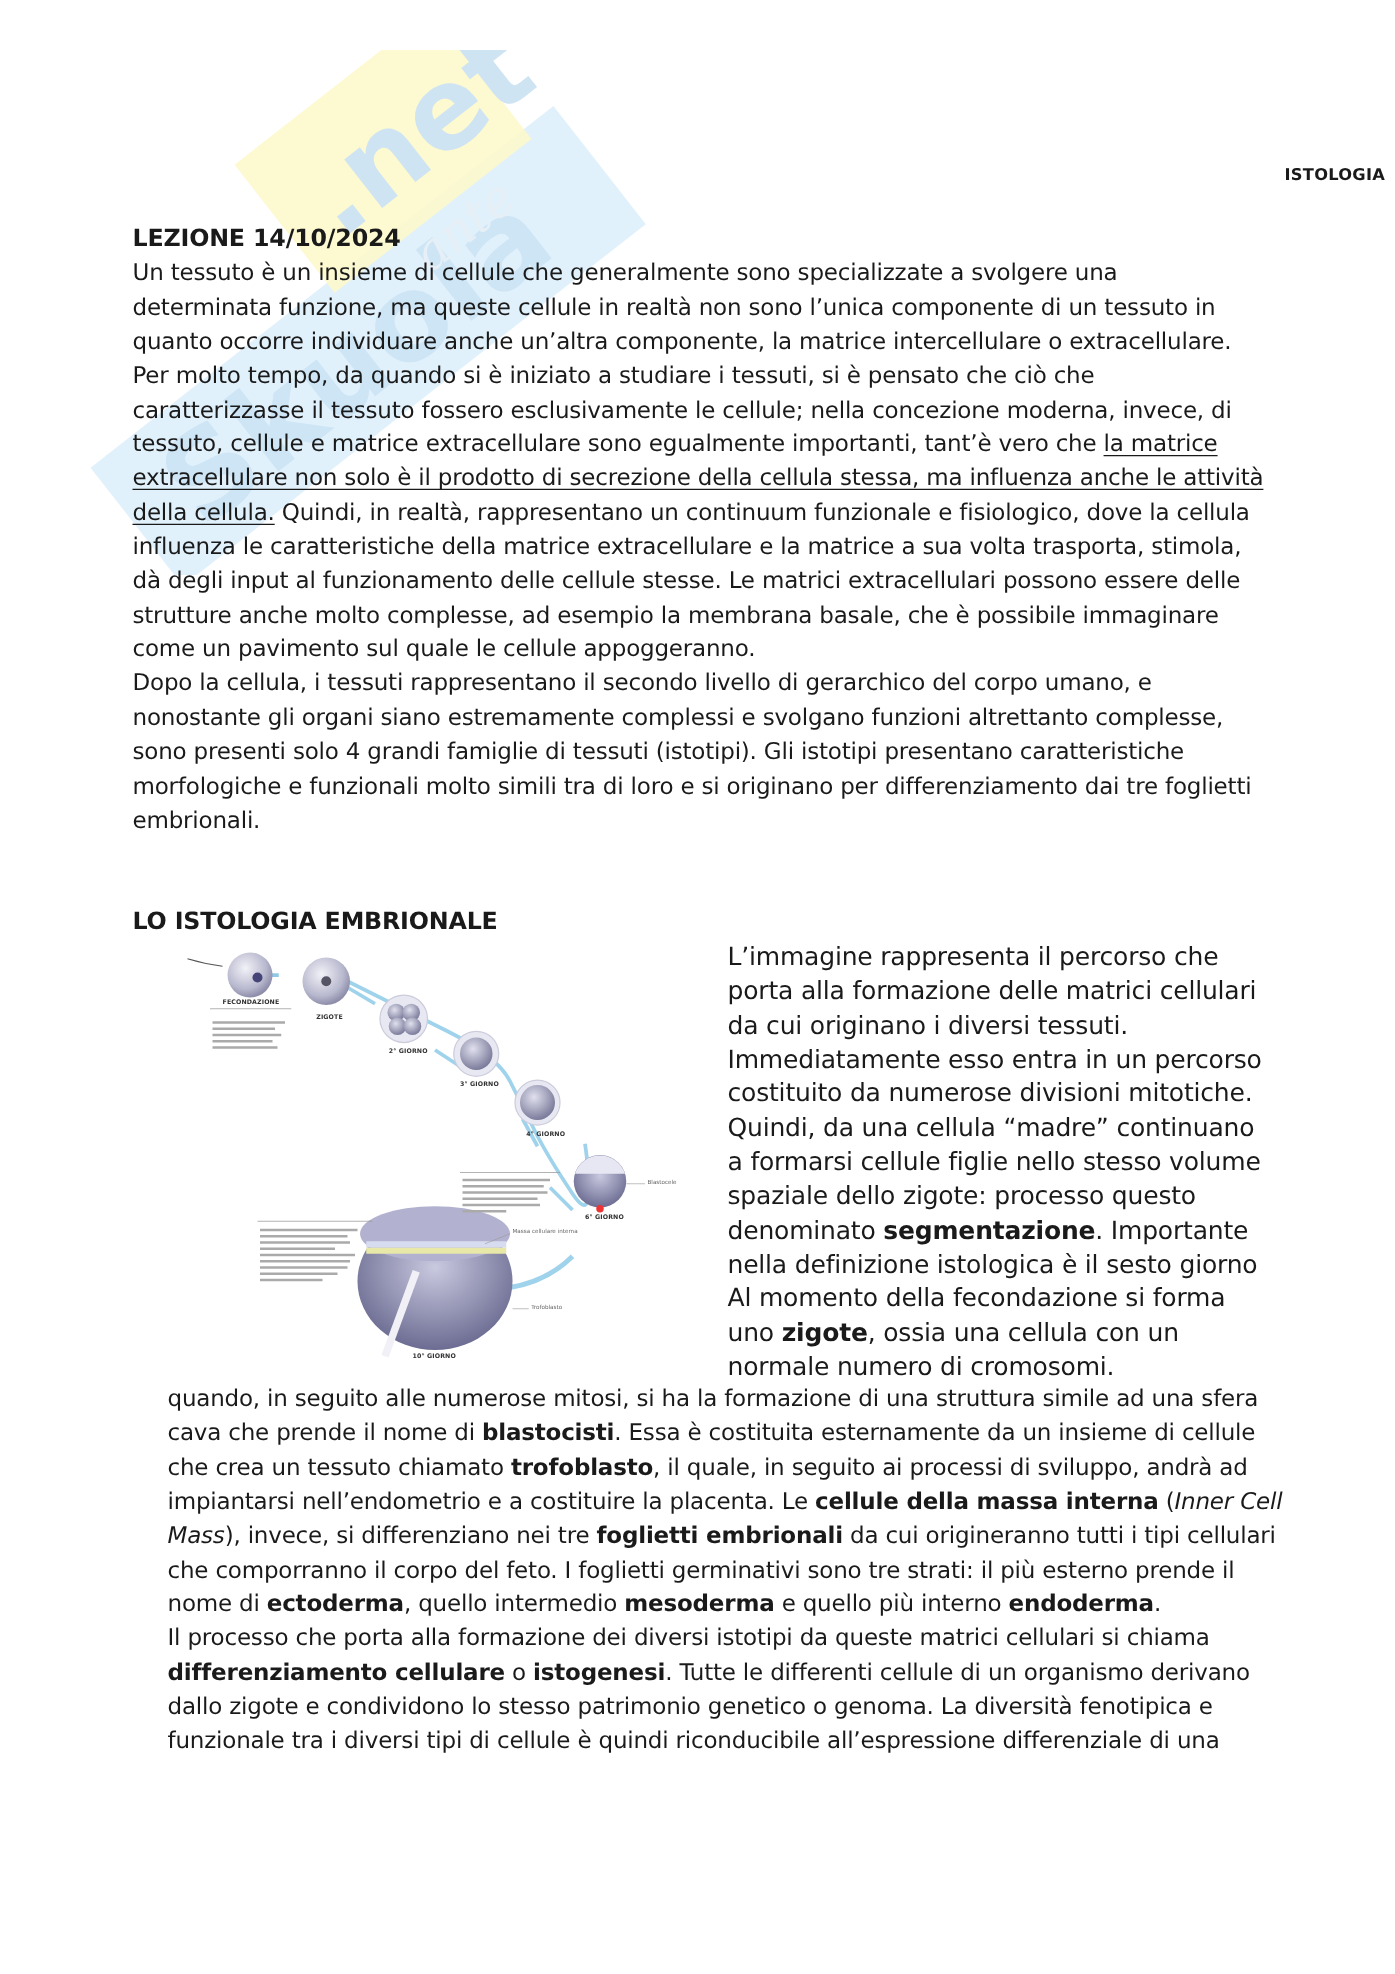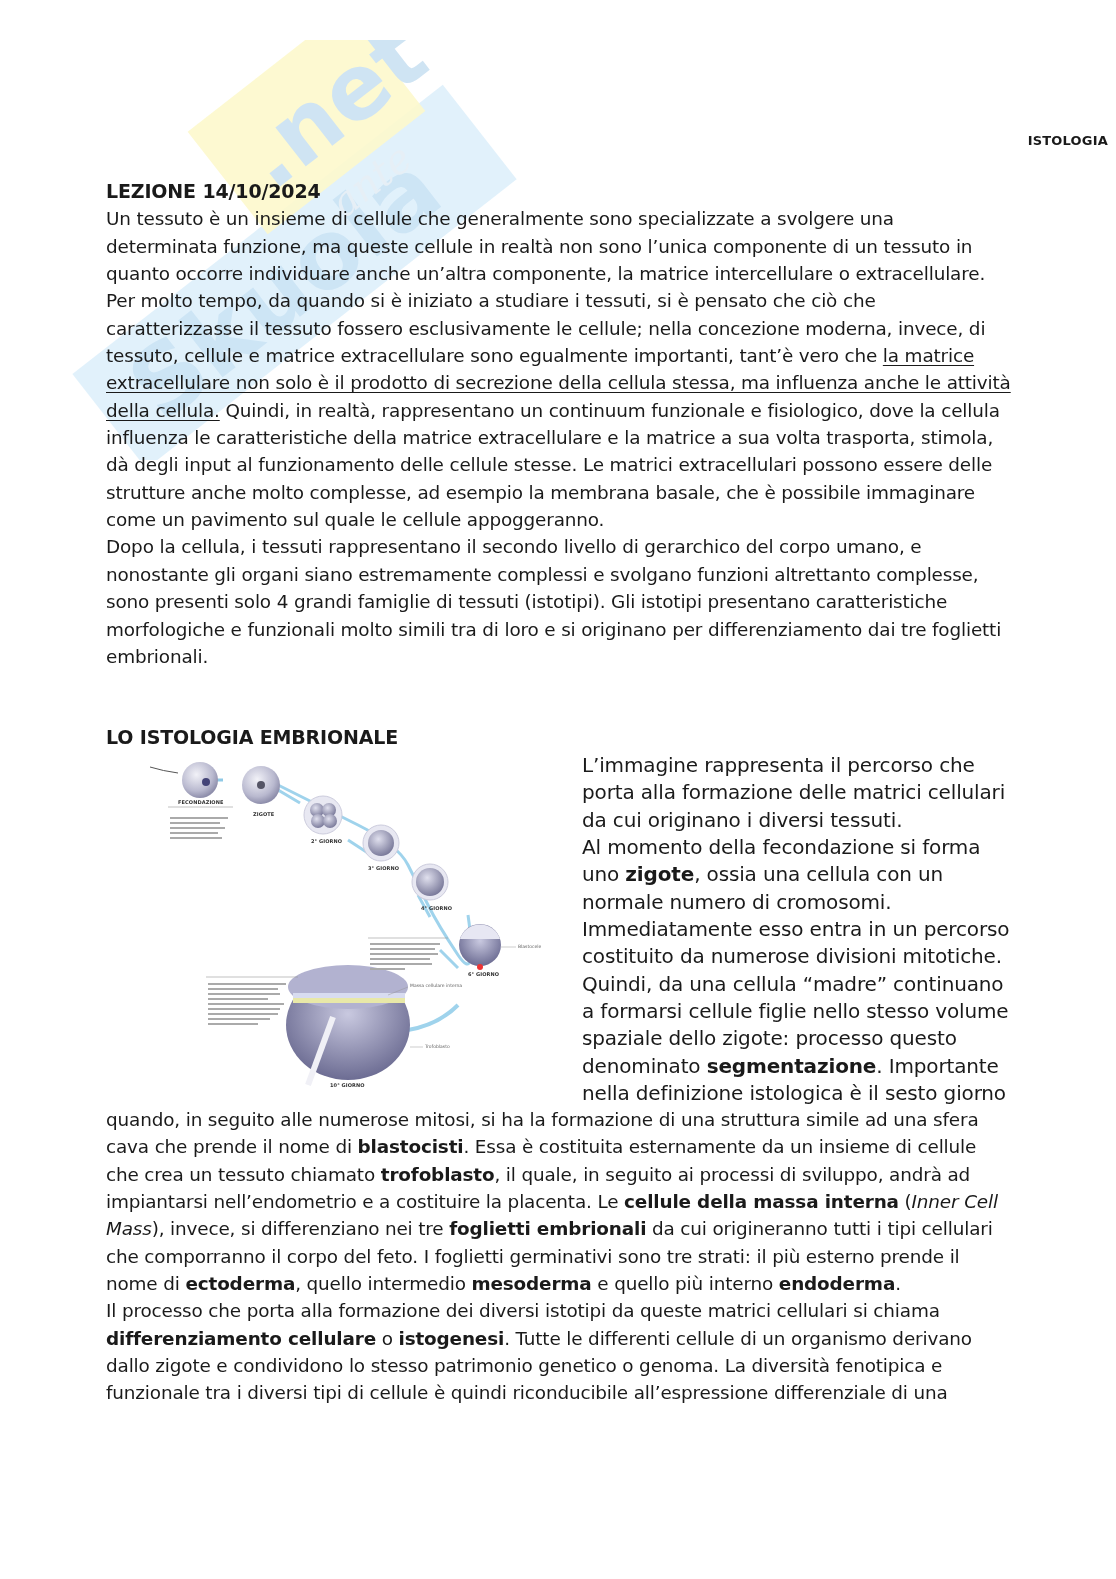--- a/index.html
+++ b/index.html
@@ -152,22 +152,22 @@
       <span class="fig-label" style="left:303px;top:150px;">4° GIORNO</span>
       <span class="fig-label" style="left:350px;top:216px;">6° GIORNO</span>
       <span class="fig-label" style="left:212px;top:327px;">10° GIORNO</span>
       <span class="fig-small" style="left:400px;top:189px;">Blastocele</span>
       <span class="fig-small" style="left:292px;top:228px;">Massa cellulare interna</span>
       <span class="fig-small" style="left:307px;top:289px;">Trofoblasto</span>
     </div>
 
     <div class="col-right">
       <p>L’immagine rappresenta il percorso che porta alla formazione delle matrici cellulari da cui originano i diversi tessuti.</p>
+      <p><span>Immediatamente esso entra in un percorso costituito da numerose divisioni mitotiche. Quindi, da una cellula “madre” continuano a formarsi cellule figlie nello stesso volume spaziale dello zigote: processo questo denominato </span><b>segmentazione</b><span>. Importante nella definizione istologica è il sesto giorno</span></p>
       <p><span>Al momento della fecondazione si forma uno </span><b>zigote</b><span>, ossia una cellula con un normale numero di cromosomi.</span></p>
-      <p><span>Immediatamente esso entra in un percorso costituito da numerose divisioni mitotiche. Quindi, da una cellula “madre” continuano a formarsi cellule figlie nello stesso volume spaziale dello zigote: processo questo denominato </span><b>segmentazione</b><span>. Importante nella definizione istologica è il sesto giorno</span></p>
     </div>
 
-    <div class="block" style="top:1106px;">
+    <div class="block" style="top:1106px;margin-left:28px;">
       <p><span>quando, in seguito alle numerose mitosi, si ha la formazione di una struttura simile ad una sfera cava che prende il nome di </span><b>blastocisti</b><span>. Essa è costituita esternamente da un insieme di cellule che crea un tessuto chiamato </span><b>trofoblasto</b><span>, il quale, in seguito ai processi di sviluppo, andrà ad impiantarsi nell’endometrio e a costituire la placenta. Le </span><b>cellule della massa interna</b><span> (</span><i>Inner Cell Mass</i><span>), invece, si differenziano nei tre </span><b>foglietti embrionali</b><span> da cui origineranno tutti i tipi cellulari che comporranno il corpo del feto. I foglietti germinativi sono tre strati: il più esterno prende il nome di </span><b>ectoderma</b><span>, quello intermedio </span><b>mesoderma</b><span> e quello più interno </span><b>endoderma</b><span>.</span></p>
       <p><span>Il processo che porta alla formazione dei diversi istotipi da queste matrici cellulari si chiama </span><b>differenziamento cellulare</b><span> o </span><b>istogenesi</b><span>. Tutte le differenti cellule di un organismo derivano dallo zigote e condividono lo stesso patrimonio genetico o genoma. La diversità fenotipica e funzionale tra i diversi tipi di cellule è quindi riconducibile all’espressione differenziale di una</span></p>
     </div>
   </div>
 </div>
 
 </body></html>

